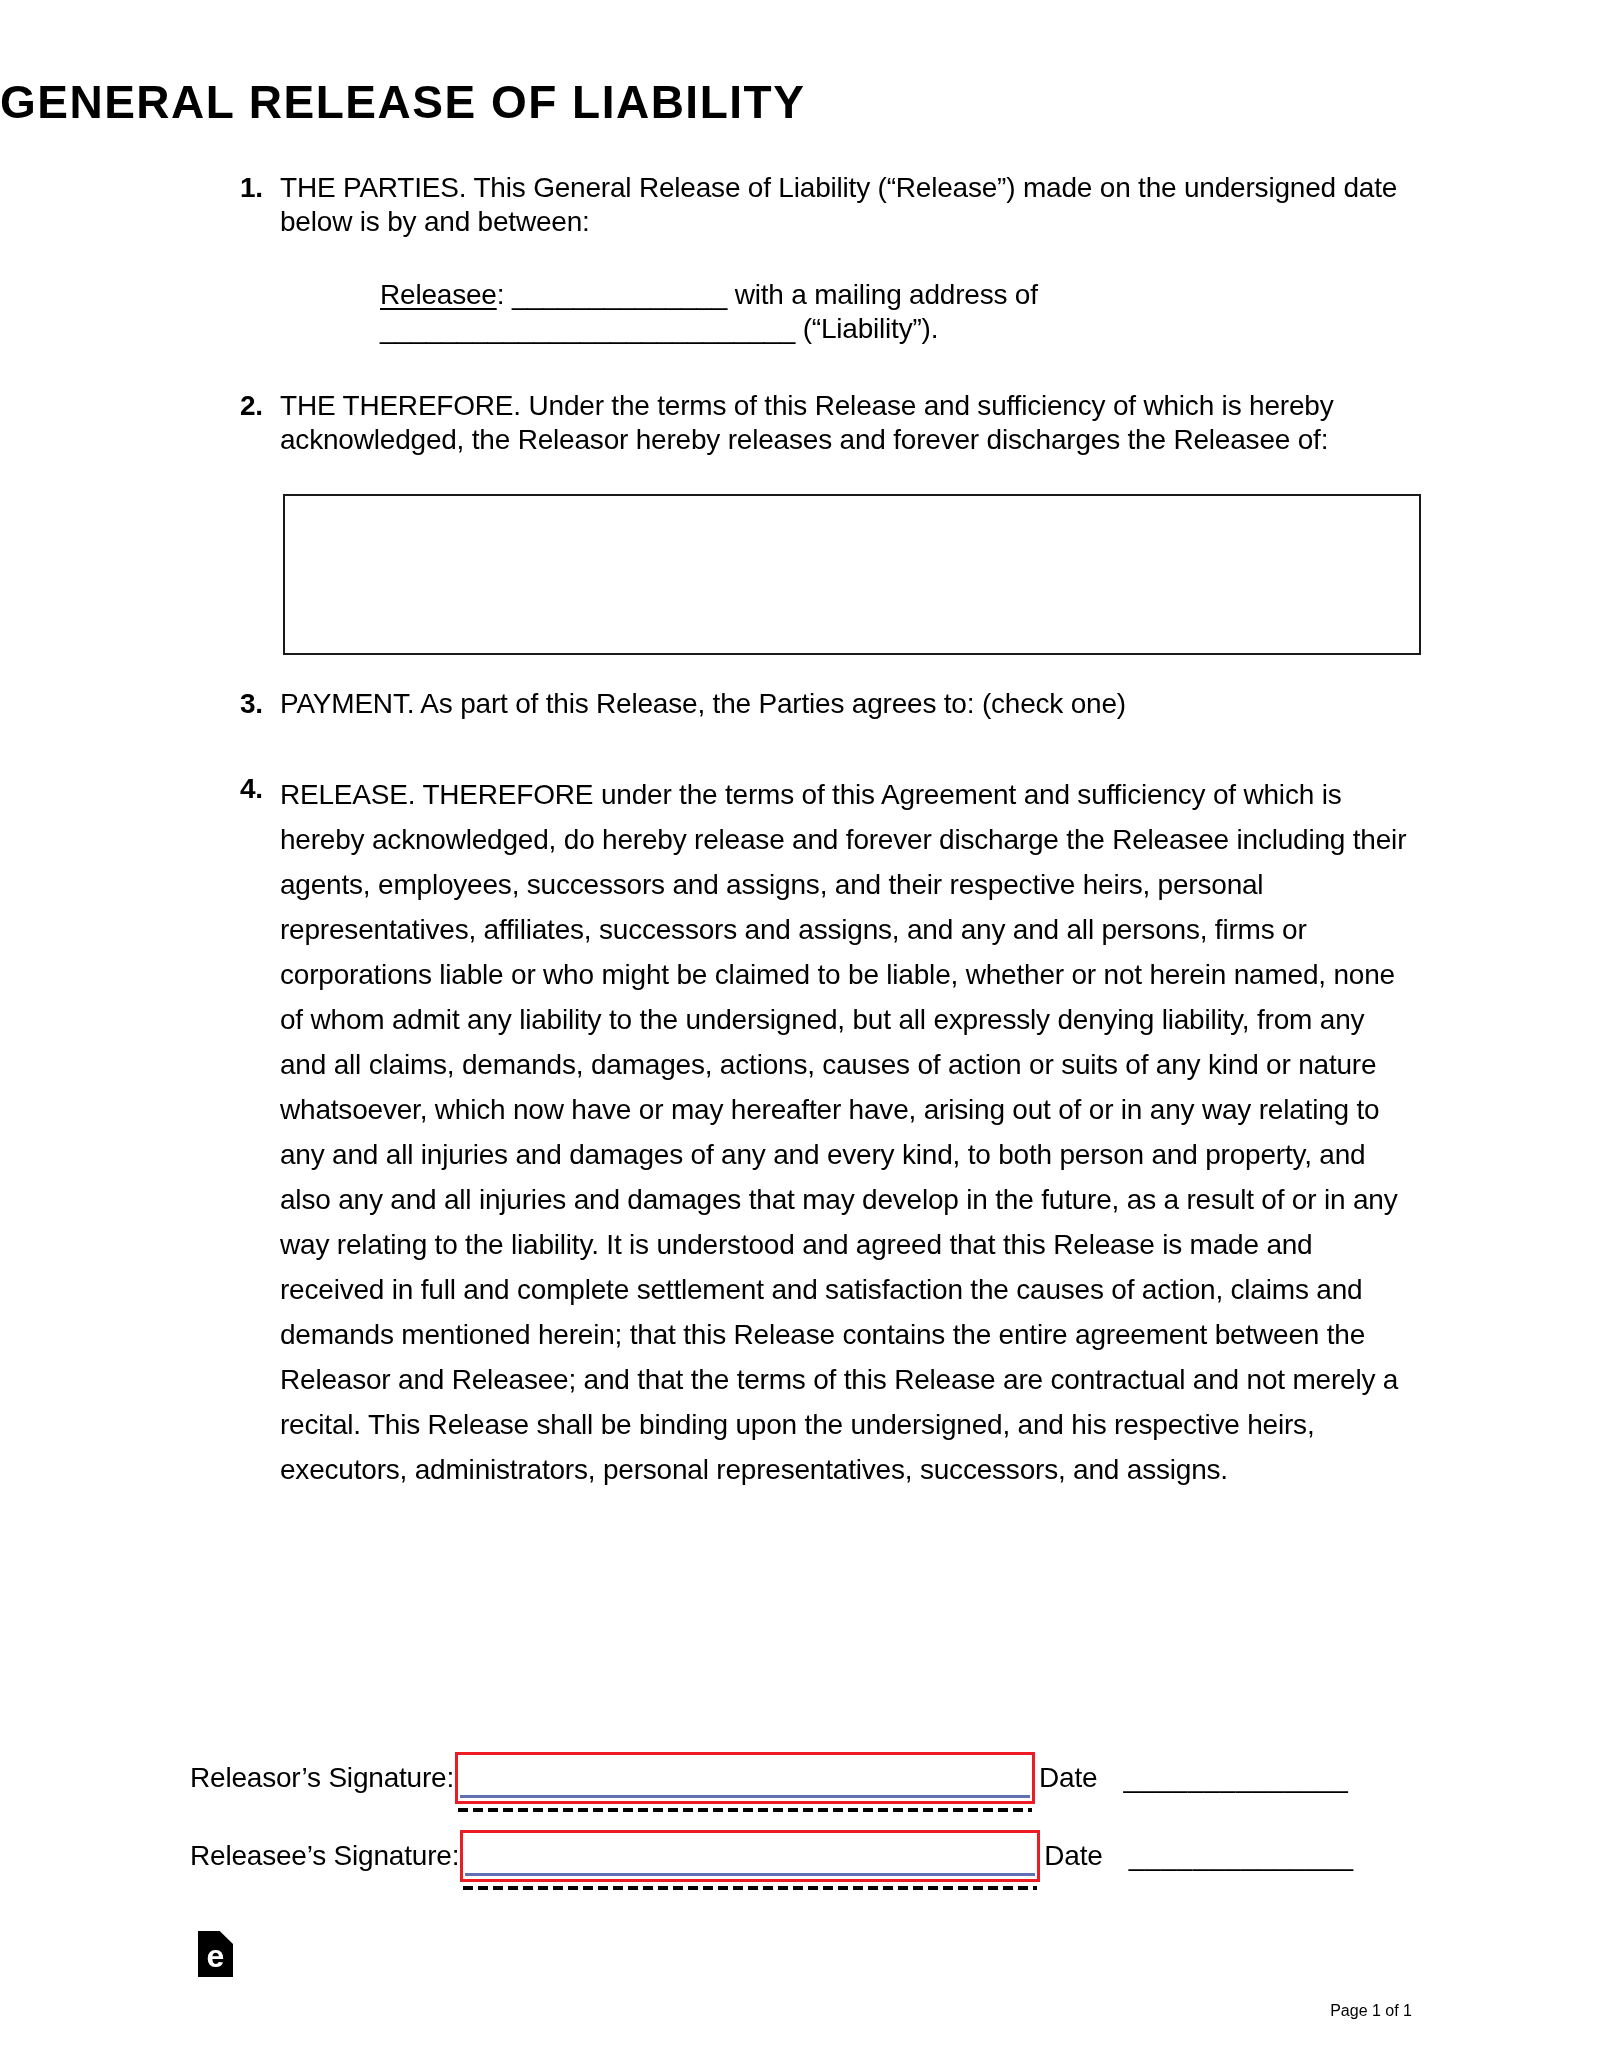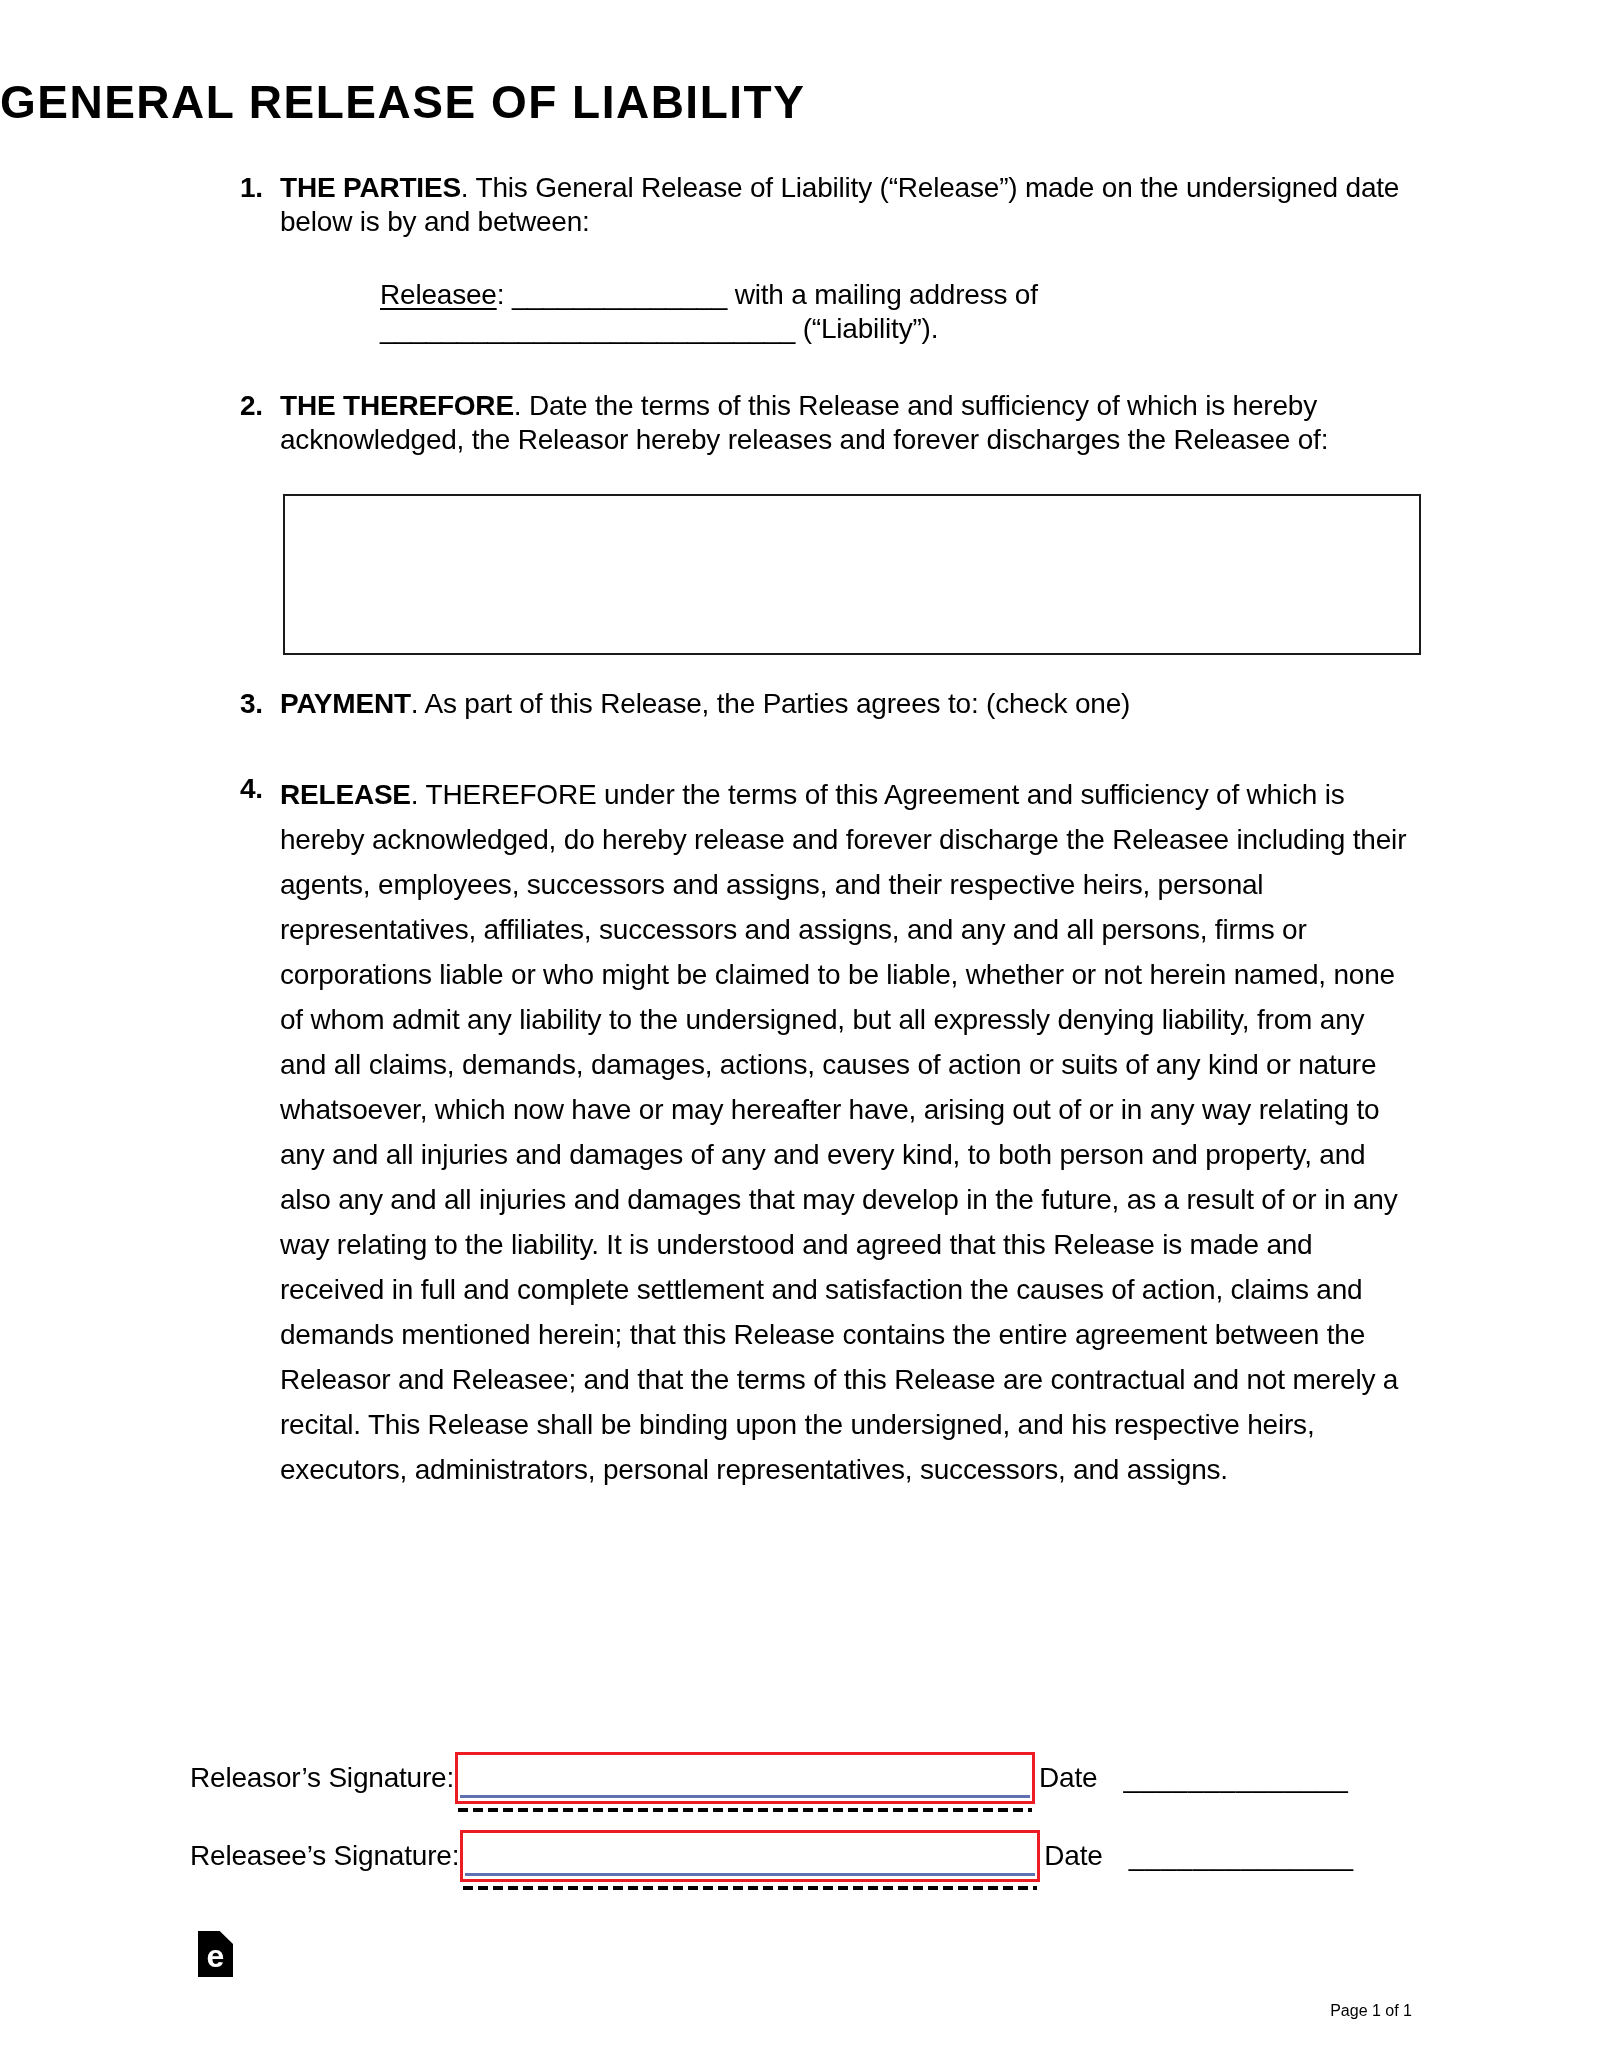--- a/index.html
+++ b/index.html
@@ -19,21 +19,21 @@
     padding-top:76px;
     font-size:46px;
     line-height:52px;
     font-weight:bold;
     letter-spacing:1.5px;
   }
   .content{margin:43px 188px 0 240px;}
   .item{display:flex;margin:0;}
   .item .num{flex:0 0 40px;font-weight:bold;}
   .item .itext{flex:1;}
-  .bold{font-weight:bold;margin-top:8px;}
+  .bold{font-weight:normal;margin-top:8px;}
   .mt-item1{margin-top:0;}
   .party-block{margin-left:140px;margin-top:39px;}
   .ulab{text-decoration:underline;text-underline-offset:4px;}
   .sec2{margin-top:43px;}
   .liability-box{
     margin-left:43px;
     margin-top:37px;
     width:1134px;height:157px;
     border:2px solid #1a1a1a;
     background:#fff;
@@ -104,21 +104,21 @@
     </div>
 
 
     <div class="party-block">
       <span class="ulab">Releasee</span><span>: </span><span>______________</span><span> with a mailing address of</span><br>
       <span>___________________________</span><span> (“Liability”).</span>
     </div>
 
     <div class="item sec2">
       <span class="num">2.</span>
-      <div class="itext"><span class="bold">THE THEREFORE</span><span>. Date the terms of this Release and sufficiency of which is hereby acknowledged, the Releasor hereby releases and forever discharges the Releasee of:</span></div>
+      <div class="itext"><span class="bold">THE THEREFORE</span><span>. Under the terms of this Release and sufficiency of which is hereby acknowledged, the Releasor hereby releases and forever discharges the Releasee of:</span></div>
     </div>
 
     <div class="liability-box"></div>
 
     <div class="item sec3">
       <span class="num">3.</span>
       <div class="itext"><span class="bold">PAYMENT</span><span>. As part of this Release, the Parties agrees to: (check one)</span></div>
     </div>
 
 

